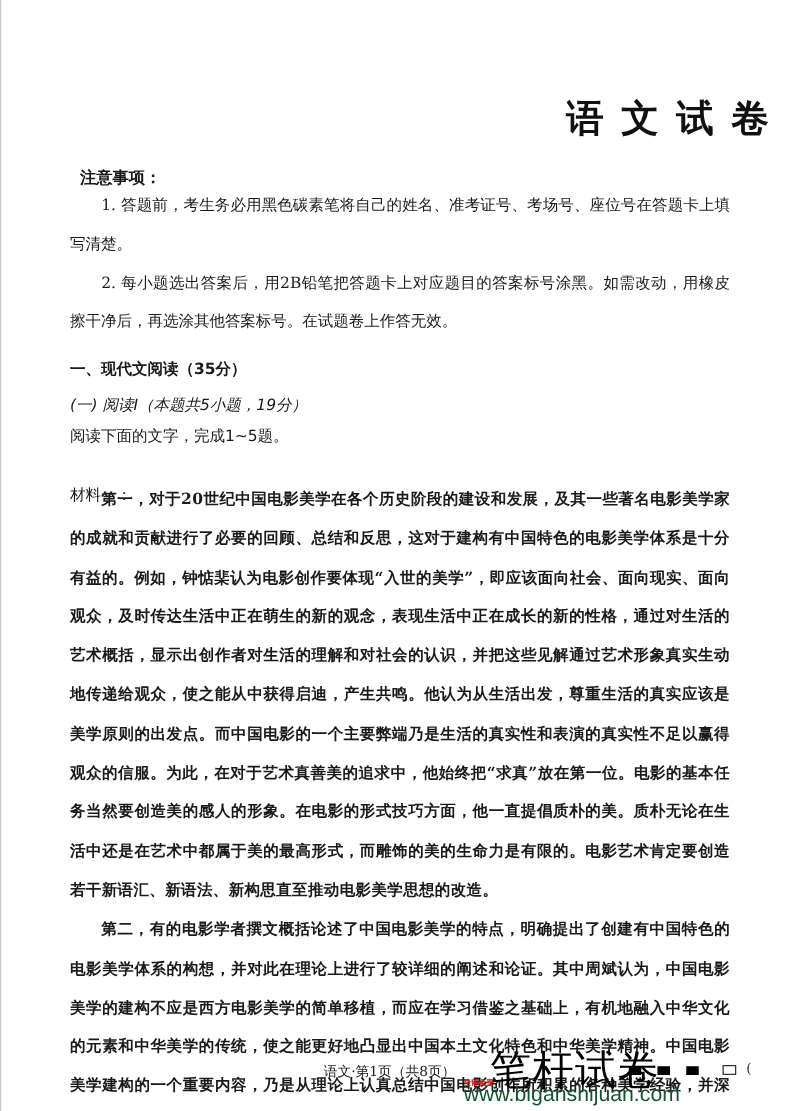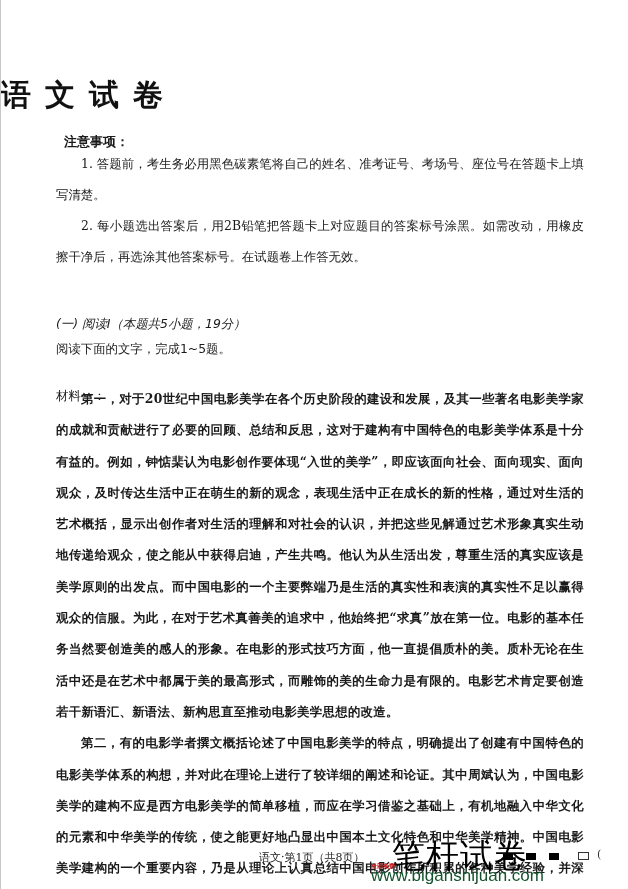--- a/index.html
+++ b/index.html
@@ -5,21 +5,21 @@
   html, body { margin: 0; padding: 0; background: #ffffff; }
   body {
     width: 628px; height: 889px; overflow: hidden; position: relative;
     font-family: "DejaVu Serif", "Liberation Serif", serif;
     color: #1a1a1a;
     border-left: 1px solid #c8c8c8;
     box-sizing: border-box;
   }
   .page { position: absolute; left: 0; top: 0; width: 628px; height: 889px; }
   .title {
-    position: absolute; top: 75px; left: 0; width: 628px; text-align: left;
+    position: absolute; top: 75px; left: 0; width: 628px; text-align: right;
     font-size: 30px; font-weight: bold; letter-spacing: 14px; color: #111;
   }
   .notice-head {
     position: absolute; left: 63px; top: 133px; font-size: 13px; font-weight: bold;
     font-family: "DejaVu Sans", "Liberation Sans", sans-serif;
   }
   .block { position: absolute; left: 55px; width: 528px; font-size: 12.4px; line-height: 31px; }
   .block p { margin: 0; text-align: justify; text-align-last: left; }
   .indent { text-indent: 25px; }
   .notices { top: 148px; }
@@ -60,20 +60,21 @@
 
   <div class="title">语文试卷</div>
 
   <div class="notice-head">注意事项：</div>
 
   <div class="block notices" style="top:148px;">
     <p class="indent">1. 答题前，考生务必用黑色碳素笔将自己的姓名、准考证号、考场号、座位号在答题卡上填写清楚。</p>
     <p class="indent">2. 每小题选出答案后，用2B铅笔把答题卡上对应题目的答案标号涂黑。如需改动，用橡皮擦干净后，再选涂其他答案标号。在试题卷上作答无效。</p>
   </div>
 
+  <div class="section-title">一、现代文阅读（35分）</div>
   <div class="sans-line" style="top:316px;font-style:italic;">(一) 阅读Ⅰ（本题共5小题，19分）</div>
   <div class="sans-line" style="top:341px;">阅读下面的文字，完成1~5题。</div>
   <div class="sans-line" style="top:388px;">材料一：</div>
 
   <div class="block passage" style="top:383px; line-height:31.3px;">
     <p class="indent">第一，对于20世纪中国电影美学在各个历史阶段的建设和发展，及其一些著名电影美学家的成就和贡献进行了必要的回顾、总结和反思，这对于建构有中国特色的电影美学体系是十分有益的。例如，钟惦棐认为电影创作要体现“入世的美学”，即应该面向社会、面向现实、面向观众，及时传达生活中正在萌生的新的观念，表现生活中正在成长的新的性格，通过对生活的艺术概括，显示出创作者对生活的理解和对社会的认识，并把这些见解通过艺术形象真实生动地传递给观众，使之能从中获得启迪，产生共鸣。他认为从生活出发，尊重生活的真实应该是美学原则的出发点。而中国电影的一个主要弊端乃是生活的真实性和表演的真实性不足以赢得观众的信服。为此，在对于艺术真善美的追求中，他始终把“求真”放在第一位。电影的基本任务当然要创造美的感人的形象。在电影的形式技巧方面，他一直提倡质朴的美。质朴无论在生活中还是在艺术中都属于美的最高形式，而雕饰的美的生命力是有限的。电影艺术肯定要创造若干新语汇、新语法、新构思直至推动电影美学思想的改造。</p>
     <p class="indent">第二，有的电影学者撰文概括论述了中国电影美学的特点，明确提出了创建有中国特色的电影美学体系的构想，并对此在理论上进行了较详细的阐述和论证。其中周斌认为，中国电影美学的建构不应是西方电影美学的简单移植，而应在学习借鉴之基础上，有机地融入中华文化的元素和中华美学的传统，使之能更好地凸显出中国本土文化特色和中华美学精神。中国电影美学建构的一个重要内容，乃是从理论上认真总结中国电影创作所积累的各种美学经验，并深入探讨其创作规律。许多美学经验和创作规律都来源于中华美学传统，这正是中国电影美学的特色所在。中国电影观众的审美心理和审</p>
   </div>
 
   <div class="footer-page">语文·第1页（共8页）</div>

